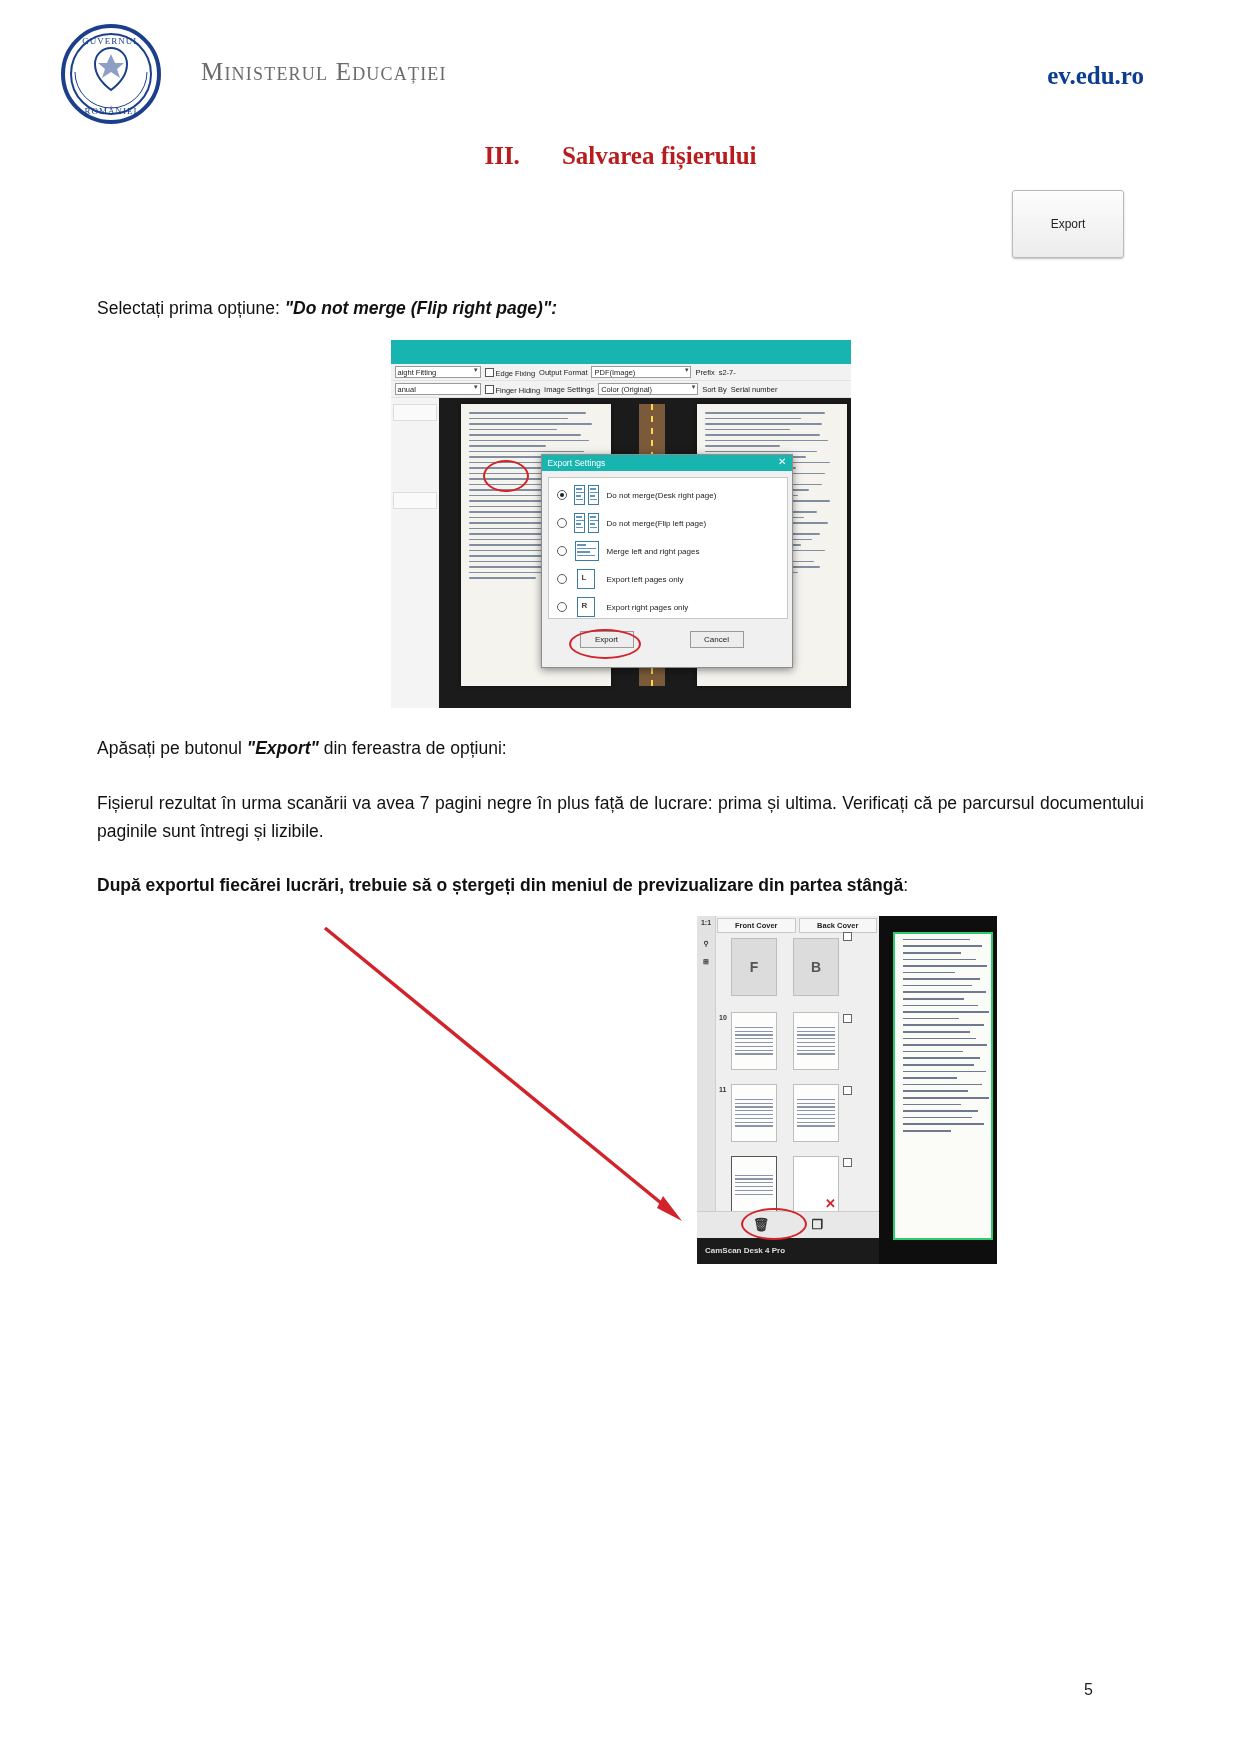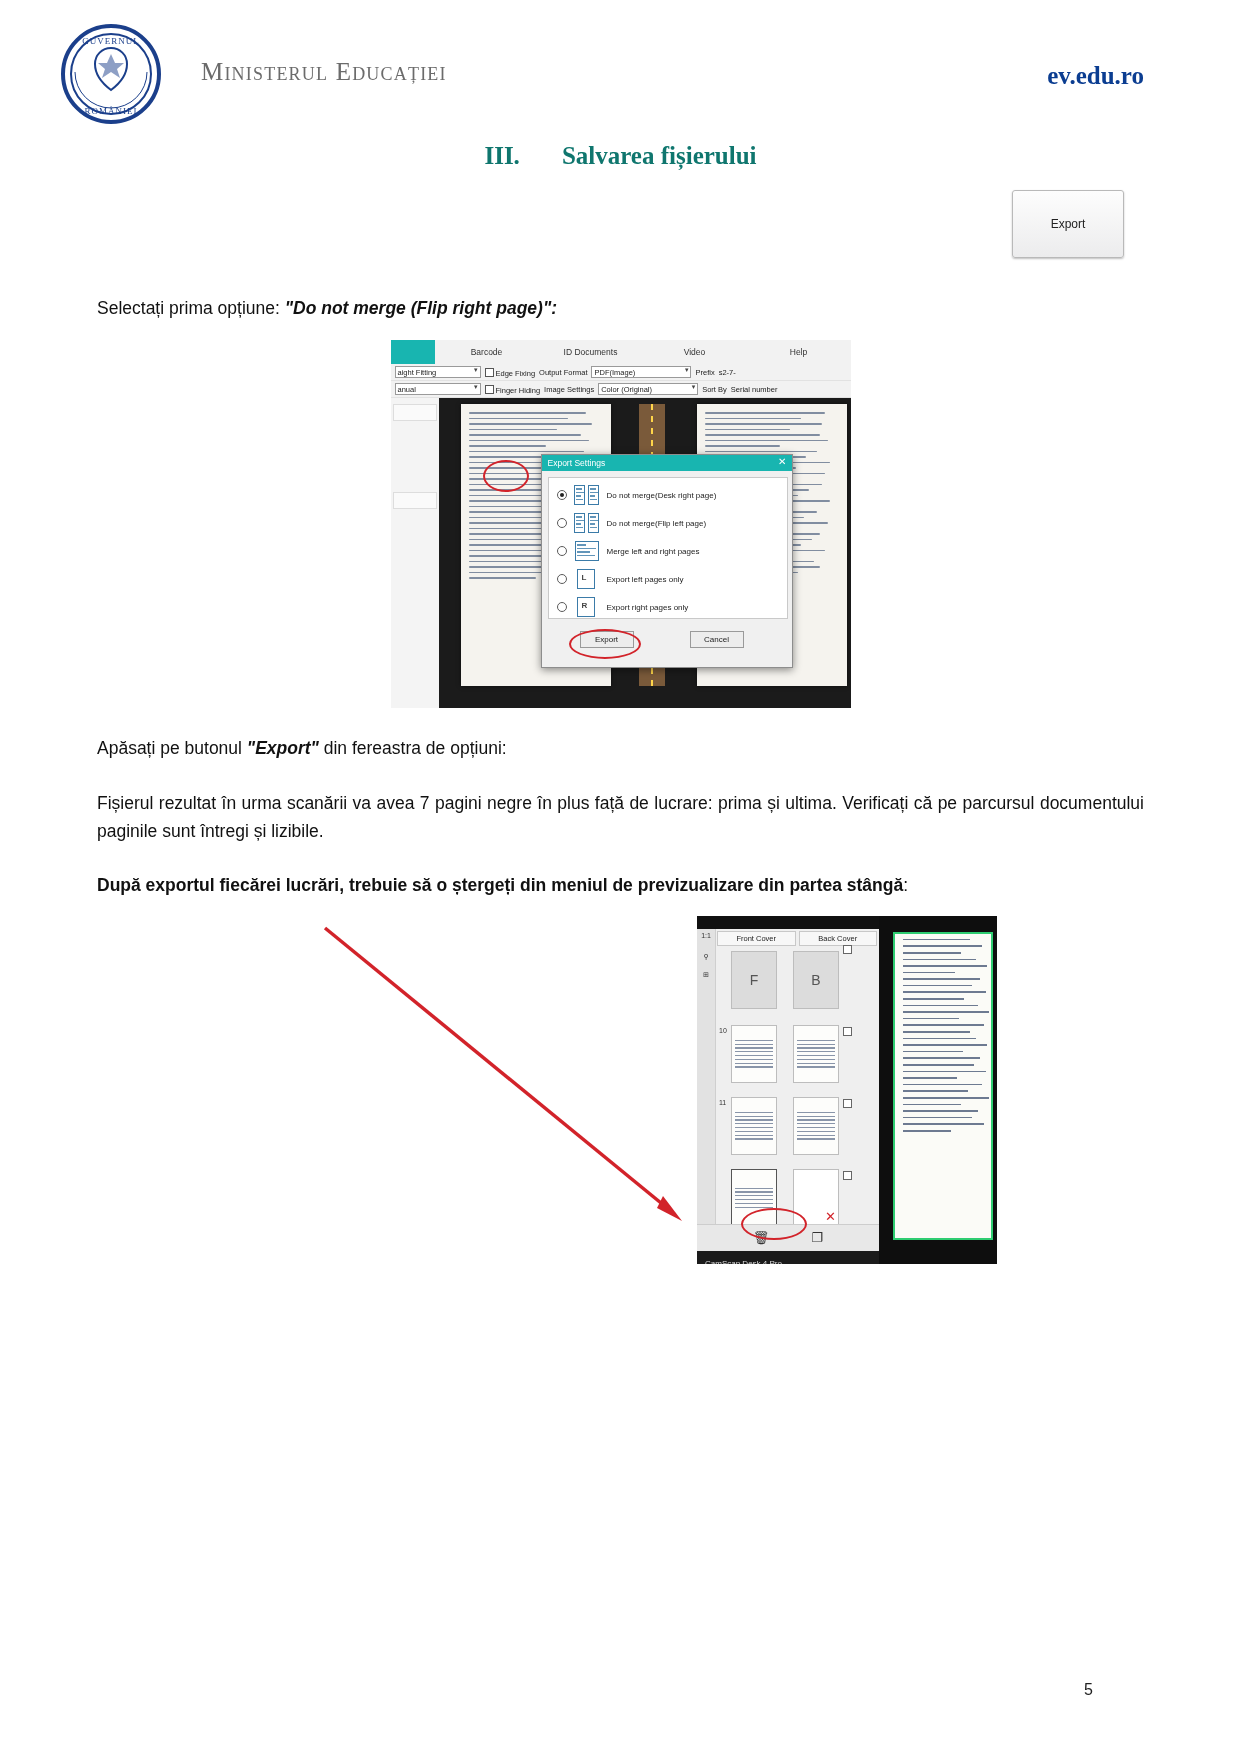--- a/index.html
+++ b/index.html
@@ -58,21 +58,21 @@
     color: #0b3d91;
   }
 
   
   .section-title {
     margin-top: 12px;
     text-align: center;
     font-family: "Liberation Serif", serif;
     font-size: 25px;
     font-weight: bold;
-    color: #0f766e;
+    color: #b91c1c;
   }
   .section-title .num {
     display: inline-block;
     margin-right: 42px;
   }
 
   
   .para {
     font-size: 17.5px;
     line-height: 1.62;
@@ -234,21 +234,21 @@
   .shot2 {
     position: relative;
     width: 300px;
     height: 348px;
     margin: 16px auto 0 auto;
     margin-left: 600px;
     background: #111;
     overflow: hidden;
   }
   .s2-panel {
-    position: absolute; left: 0; top: 13px; width: 182px; height: 348px; background: #efefef;
+    position: absolute; left: 0; top: 0; width: 182px; height: 348px; background: #efefef; font-weight: bold;
   }
   .s2-rail {
     position: absolute; left: 0; top: 0; width: 18px; height: 348px; background: #e2e2e2;
     border-right: 1px solid #cfcfcf; font-size: 7px; color: #333; text-align: center;
   }
   .s2-covertabs {
     position: absolute; left: 20px; top: 2px; width: 160px; height: 15px; display: flex; gap: 3px;
   }
   .s2-covertab {
     flex: 1; background: #f7f7f7; border: 1px solid #c8c8c8; font-size: 7.5px;
@@ -321,26 +321,20 @@
   <div class="export-btn-fig">
     <div class="export-btn-box">Export</div>
   </div>
 
   <p class="para">
     <span>Selectați prima opțiune: </span><span class="bolditalic">"Do not merge (Flip right page)":</span>
   </p>
 
   <div class="shot1">
     <div class="s1-topbar"></div>
-    <div class="s1-tabs">
-      <div class="s1-tab">Barcode</div>
-      <div class="s1-tab">ID Documents</div>
-      <div class="s1-tab">Video</div>
-      <div class="s1-tab">Help</div>
-    </div>
 
     <div class="s1-toolrow r1">
       <div class="s1-sel" style="width:86px">aight Fitting</div>
       <div class="s1-chk"><span class="box"></span><span>Edge Fixing</span></div>
       <div class="s1-lab">Output Format</div>
       <div class="s1-sel" style="width:100px">PDF(Image)</div>
       <div class="s1-lab">Prefix</div>
       <div class="s1-lab">s2-7-</div>
     </div>
 

